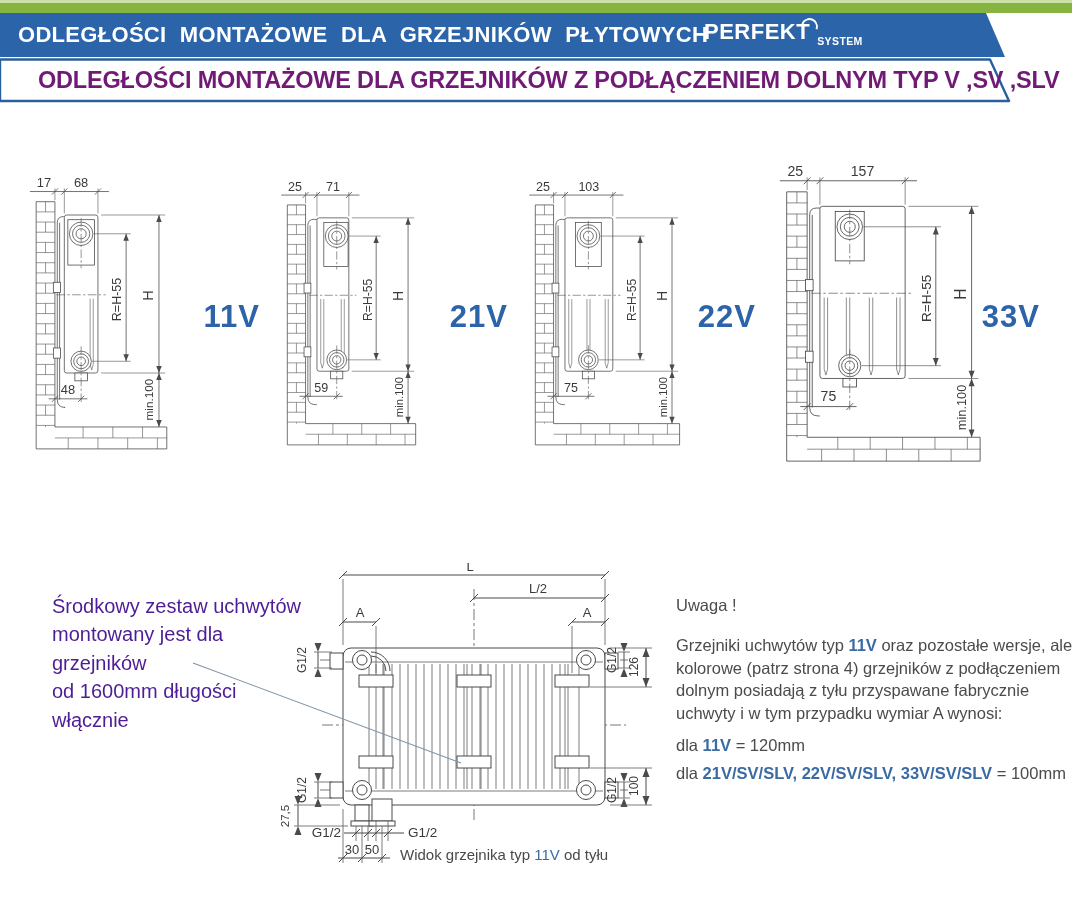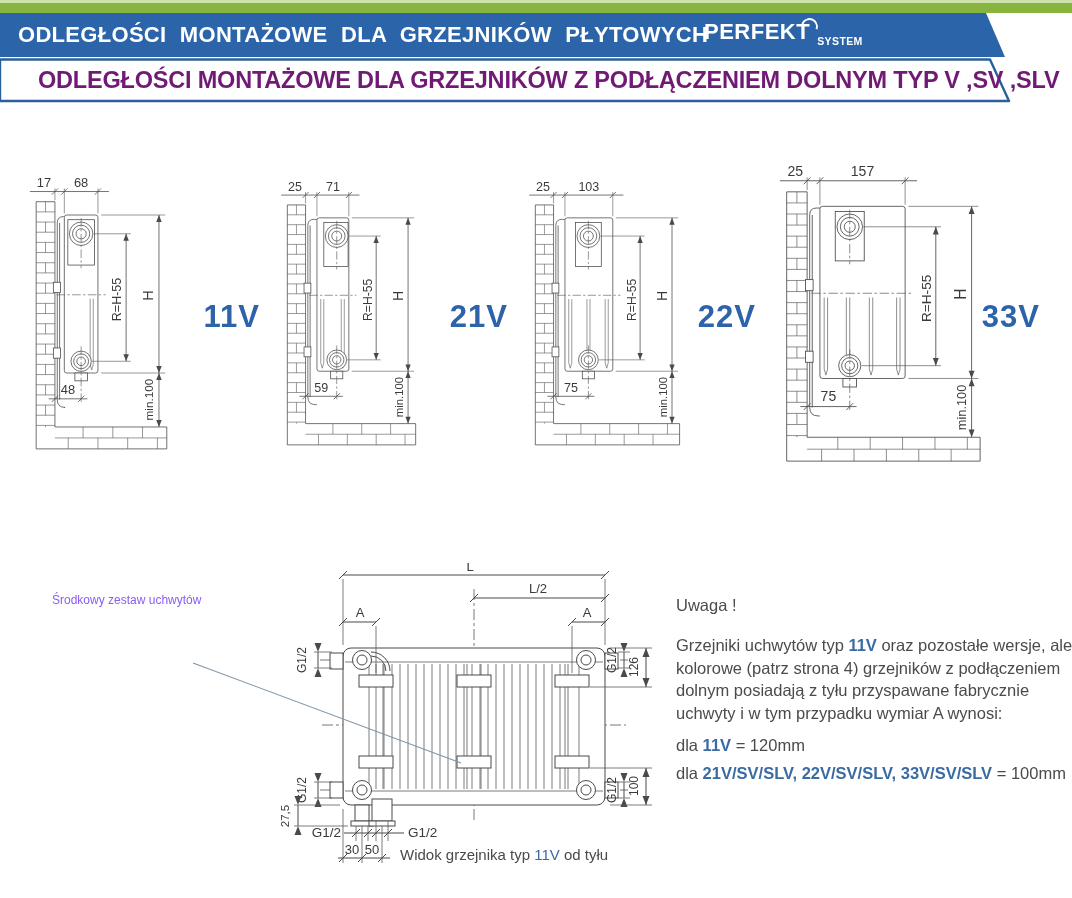--- a/index.html
+++ b/index.html
@@ -31,21 +31,21 @@
   svg .ln{stroke:#4a4a4a;stroke-width:1;fill:none;}
   svg .lt{stroke:#5a5a5a;stroke-width:.8;fill:none;}
   svg .cl{stroke:#555;stroke-width:.8;fill:none;stroke-dasharray:11 3 3 3;}
   svg .fl{fill:#4a4a4a;}
   svg .wh{fill:#fff;}
   svg text{fill:#3a3a3a;font-family:"Liberation Sans",sans-serif;}
 
   
   .rear-wrap{position:absolute;top:563px;left:270px;}
   .leader-svg{position:absolute;top:660px;left:192px;pointer-events:none;}
-  .note-left{position:absolute;top:592px;left:52px;width:250px;font-size:12px;line-height:1.42;color:#8b5cf6;}
+  .note-left{position:absolute;top:592px;left:52px;width:250px;font-size:20px;line-height:1.42;color:#4c1d95;}
   .note-right{position:absolute;top:594px;left:676px;width:404px;font-size:16.5px;line-height:1.38;color:#4b4b4b;}
   .nr-head{margin-bottom:17px;}
   .nr-para{margin:0 0 9px;}
   .nr-line{margin-top:5px;}
   .em{color:#3a6ba3;font-weight:700;}
 </style>
 </head>
 <body>
 
 <div class="page">
@@ -695,20 +695,22 @@
         </g>
         <text x="130" y="297" font-size="15"><tspan fill="#4a4a4a">Widok grzejnika typ </tspan><tspan fill="#3a6ba3">11V</tspan><tspan fill="#4a4a4a"> od tyłu</tspan></text>
       </svg></div>
 
   <svg class="leader-svg" width="272" height="108">
     <line x1="1" y1="3" x2="269" y2="103" stroke="#7e95a8" stroke-width="1.1"></line>
   </svg>
 
   <div class="note-left">
     <div>Środkowy zestaw uchwytów</div>
+    <div>montowany jest dla grzejników</div>
+    <div>od 1600mm długości włącznie</div>
   </div>
 
   <div class="note-right">
     <div class="nr-head">Uwaga !</div>
     <p class="nr-para"><span>Grzejniki uchwytów typ </span><b class="em">11V</b><span> oraz pozostałe wersje, ale kolorowe (patrz strona 4) grzejników z podłączeniem dolnym posiadają z tyłu przyspawane fabrycznie uchwyty i w tym przypadku wymiar A wynosi:</span></p>
     <div class="nr-line"><span>dla </span><b class="em">11V</b><span> = 120mm</span></div>
     <div class="nr-line"><span>dla </span><b class="em">21V/SV/SLV, 22V/SV/SLV, 33V/SV/SLV</b><span> = 100mm</span></div>
   </div>
 
 </div>

